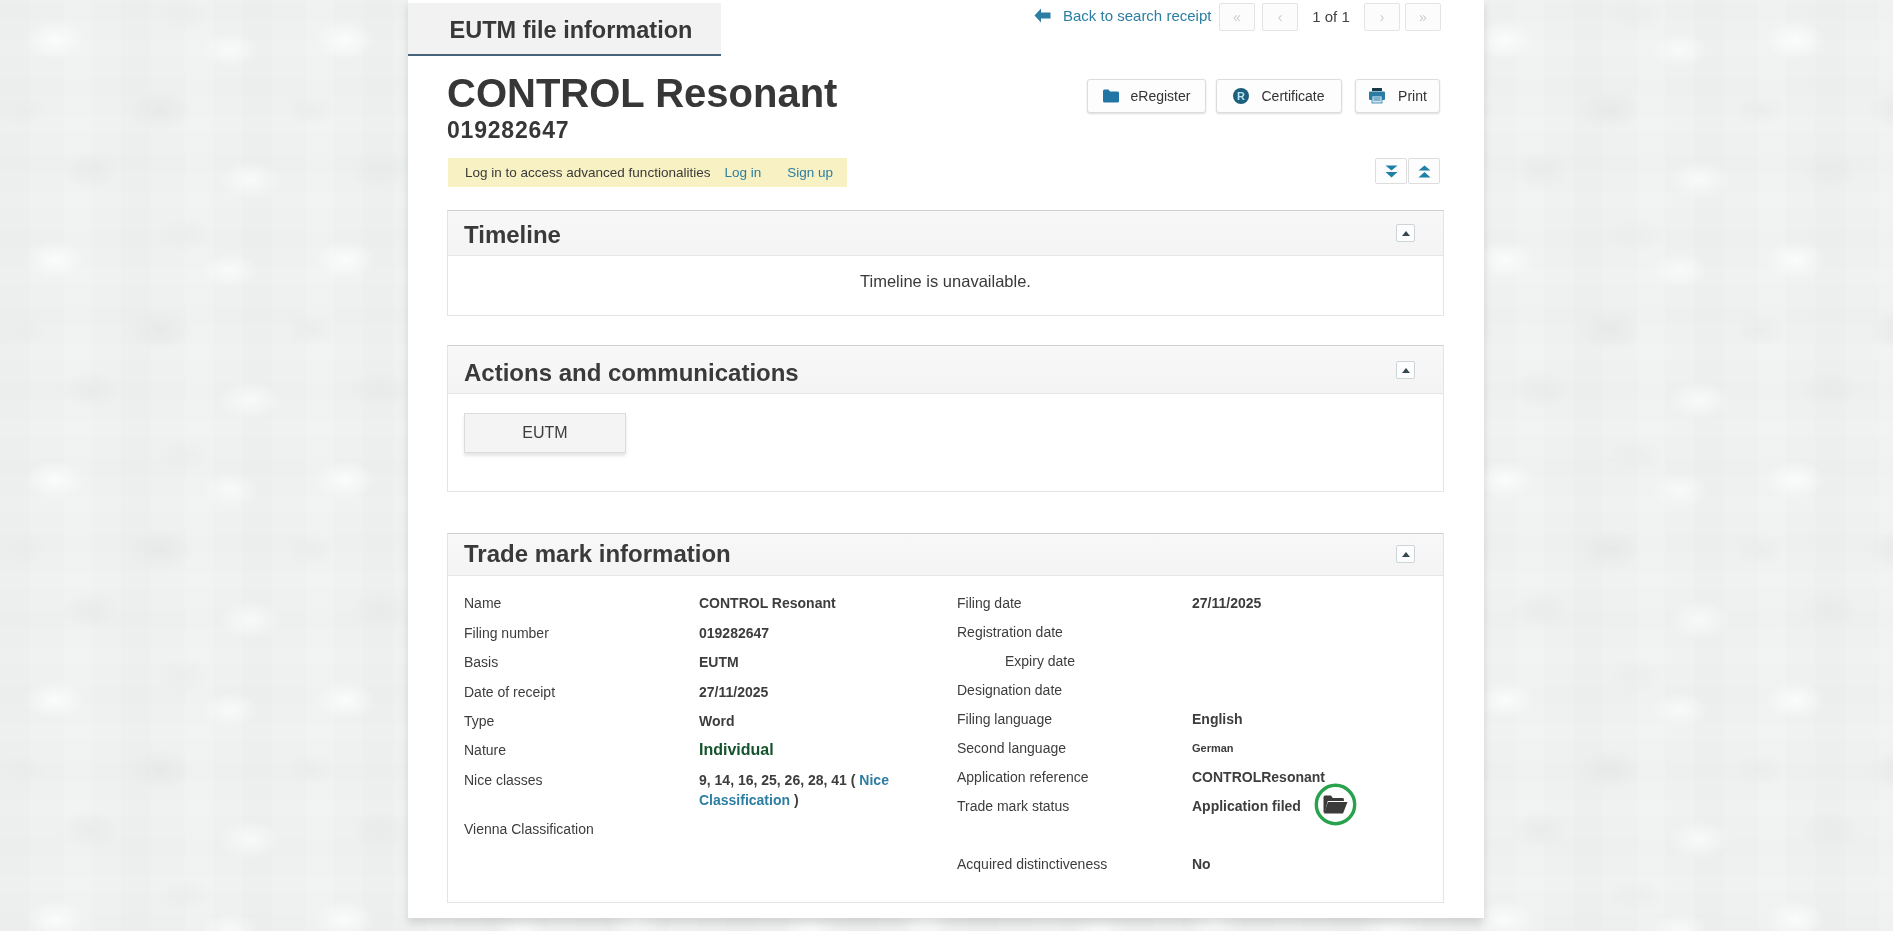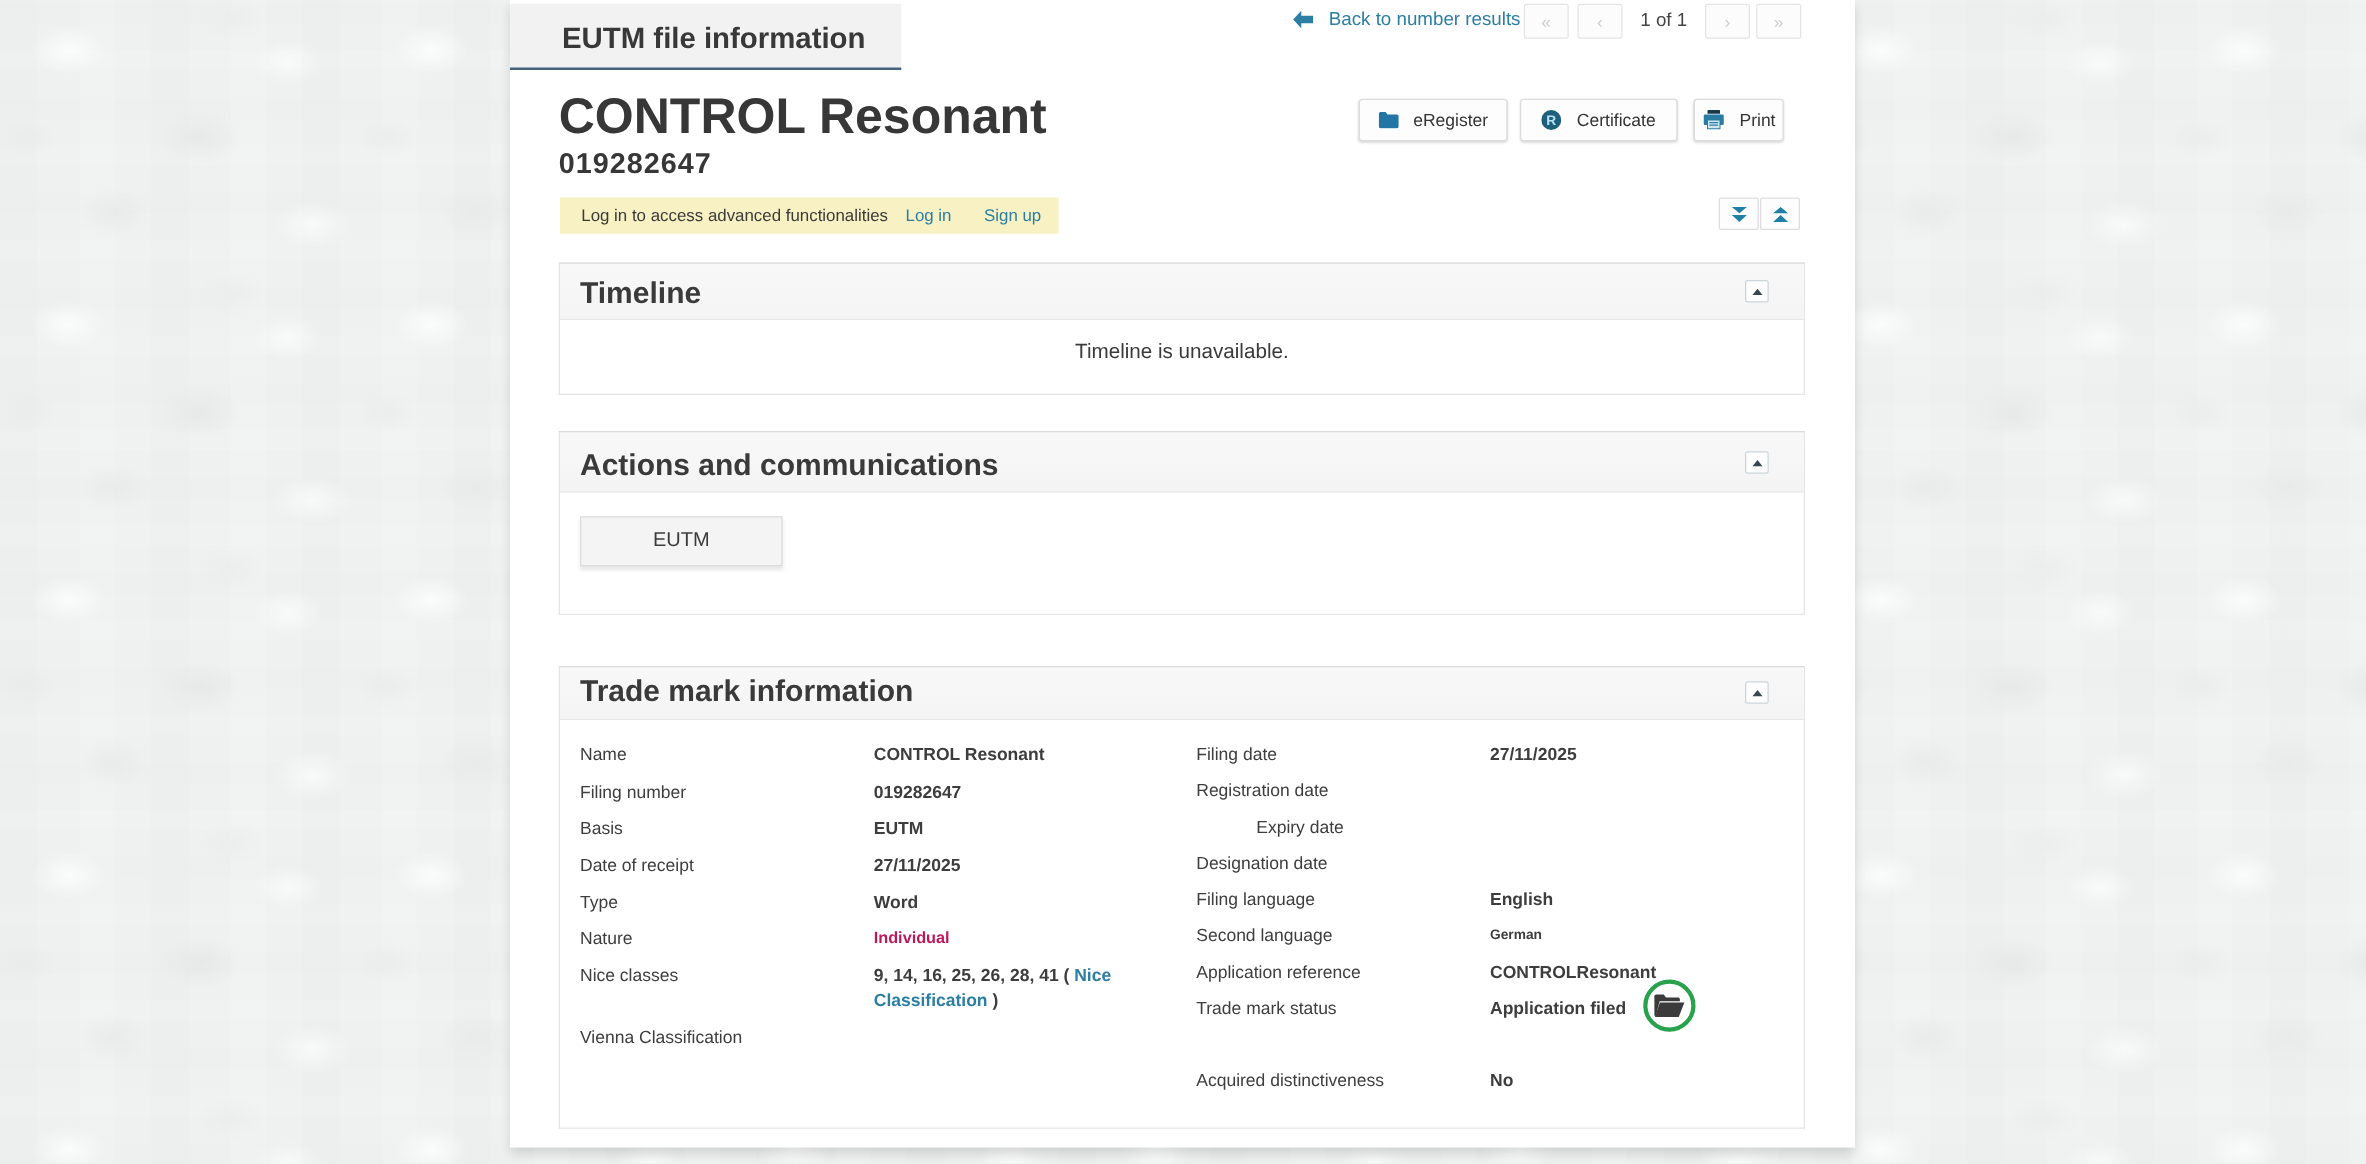--- a/index.html
+++ b/index.html
@@ -101,21 +101,21 @@
 </style>
 </head>
 <body>
 <div class="panel">
 
   <div class="abs tab">EUTM file information</div>
 
   <svg class="abs" style="left:626px; top:8px;" width="17" height="15" viewBox="0 0 17 15">
     <path d="M7 0.5 L7 4.5 L16.5 4.5 L16.5 10.5 L7 10.5 L7 14.5 L0.5 7.5 Z" fill="#2c7ea3"></path>
   </svg>
-  <div class="abs backlink">Back to number results</div>
+  <div class="abs backlink">Back to search receipt</div>
   <div class="abs pgbtn" style="left:811px;">«</div>
   <div class="abs pgbtn" style="left:854px;">‹</div>
   <div class="abs pgtext">1 of 1</div>
   <div class="abs pgbtn" style="left:956px;">›</div>
   <div class="abs pgbtn" style="left:997px;">»</div>
 
   <div class="abs title">CONTROL Resonant</div>
   <div class="abs appnum">019282647</div>
 
   <div class="abs actbtn" style="left:679px; width:119px;">
@@ -124,21 +124,21 @@
       </svg>
     <span>eRegister</span>
   </div>
   <div class="abs actbtn" style="left:808px; width:126px;">
     <svg width="16" height="16" viewBox="0 0 16 16">
         <circle cx="8" cy="8" r="8" fill="#1d5f7d"></circle>
         <text x="8" y="12.2" font-size="11" font-weight="bold" fill="#b5e3f2" text-anchor="middle" font-family="Liberation Sans">R</text>
       </svg>
     <span>Certificate</span>
   </div>
-  <div class="abs actbtn" style="left:947px; width:72px;text-align:center;">
+  <div class="abs actbtn" style="left:947px; width:85px;text-align:center;">
     <svg width="18" height="16" viewBox="0 0 18 16">
       <rect x="4" y="0" width="10" height="3" rx="0.5" fill="#17394a"></rect>
       <path d="M1 4.5 Q1 3.5 2 3.5 L16 3.5 Q17 3.5 17 4.5 L17 11 Q17 12 16 12 L14 12 L14 8 L4 8 L4 12 L2 12 Q1 12 1 11 Z" fill="#2b7ca3"></path>
       <rect x="4" y="8" width="10" height="7" fill="#cfe8f3" stroke="#2b7ca3" stroke-width="0.8"></rect>
       <line x1="5.5" y1="10" x2="12.5" y2="10" stroke="#2b7ca3" stroke-width="1"></line>
       <line x1="5.5" y1="12" x2="12.5" y2="12" stroke="#2b7ca3" stroke-width="1"></line>
     </svg>
     <span>Print</span>
   </div>
 
@@ -177,21 +177,21 @@
     <div style="position:absolute; left:251px; top:59.4px; font-size:14px; line-height:20.5px; font-weight:bold; color:#3d3d3d; width:200px;">CONTROL Resonant</div>
     <div style="position:absolute; left:16px; top:88.8px; font-size:14px; line-height:20px; color:#3d3d3d;">Filing number</div>
     <div style="position:absolute; left:251px; top:88.8px; font-size:14px; line-height:20.5px; font-weight:bold; color:#3d3d3d; width:200px;">019282647</div>
     <div style="position:absolute; left:16px; top:118.2px; font-size:14px; line-height:20px; color:#3d3d3d;">Basis</div>
     <div style="position:absolute; left:251px; top:118.2px; font-size:14px; line-height:20.5px; font-weight:bold; color:#3d3d3d; width:200px;">EUTM</div>
     <div style="position:absolute; left:16px; top:147.6px; font-size:14px; line-height:20px; color:#3d3d3d;">Date of receipt</div>
     <div style="position:absolute; left:251px; top:147.6px; font-size:14px; line-height:20.5px; font-weight:bold; color:#3d3d3d; width:200px;">27/11/2025</div>
     <div style="position:absolute; left:16px; top:177.0px; font-size:14px; line-height:20px; color:#3d3d3d;">Type</div>
     <div style="position:absolute; left:251px; top:177.0px; font-size:14px; line-height:20.5px; font-weight:bold; color:#3d3d3d; width:200px;">Word</div>
     <div style="position:absolute; left:16px; top:206.4px; font-size:14px; line-height:20px; color:#3d3d3d;">Nature</div>
-    <div style="position:absolute; left:251px; top:206.4px; font-size:13px; line-height:20.5px; font-weight:bold; color:#be185d; width:200px;">Individual</div>
+    <div style="position:absolute; left:251px; top:206.4px; font-size:16px; line-height:20.5px; font-weight:bold; color:#14532d; width:200px;">Individual</div>
     <div style="position:absolute; left:16px; top:235.8px; font-size:14px; line-height:20px; color:#3d3d3d;">Nice classes</div>
     <div style="position:absolute; left:251px; top:235.8px; font-size:14px; line-height:20.5px; font-weight:bold; color:#3d3d3d; width:200px;">9, 14, 16, 25, 26, 28, 41 ( <span class="teal">Nice Classification</span> )</div>
     <div style="position:absolute; left:16px; top:285px; font-size:14px; line-height:20px; color:#3d3d3d;">Vienna Classification</div>
     <div style="position:absolute; left:509px; top:59.4px; font-size:14px; line-height:20px; color:#3d3d3d;">Filing date</div>
     <div style="position:absolute; left:744px; top:59.4px; font-size:14px; line-height:20.5px; font-weight:bold; color:#3d3d3d; width:200px;">27/11/2025</div>
     <div style="position:absolute; left:509px; top:88.4px; font-size:14px; line-height:20px; color:#3d3d3d;">Registration date</div>
     <div style="position:absolute; left:509px; top:117.4px; font-size:14px; line-height:20px; color:#3d3d3d;margin-left:48px;">Expiry date</div>
     <div style="position:absolute; left:509px; top:146.4px; font-size:14px; line-height:20px; color:#3d3d3d;">Designation date</div>
     <div style="position:absolute; left:509px; top:175.4px; font-size:14px; line-height:20px; color:#3d3d3d;">Filing language</div>
     <div style="position:absolute; left:744px; top:175.4px; font-size:14px; line-height:20.5px; font-weight:bold; color:#3d3d3d; width:200px;">English</div>

